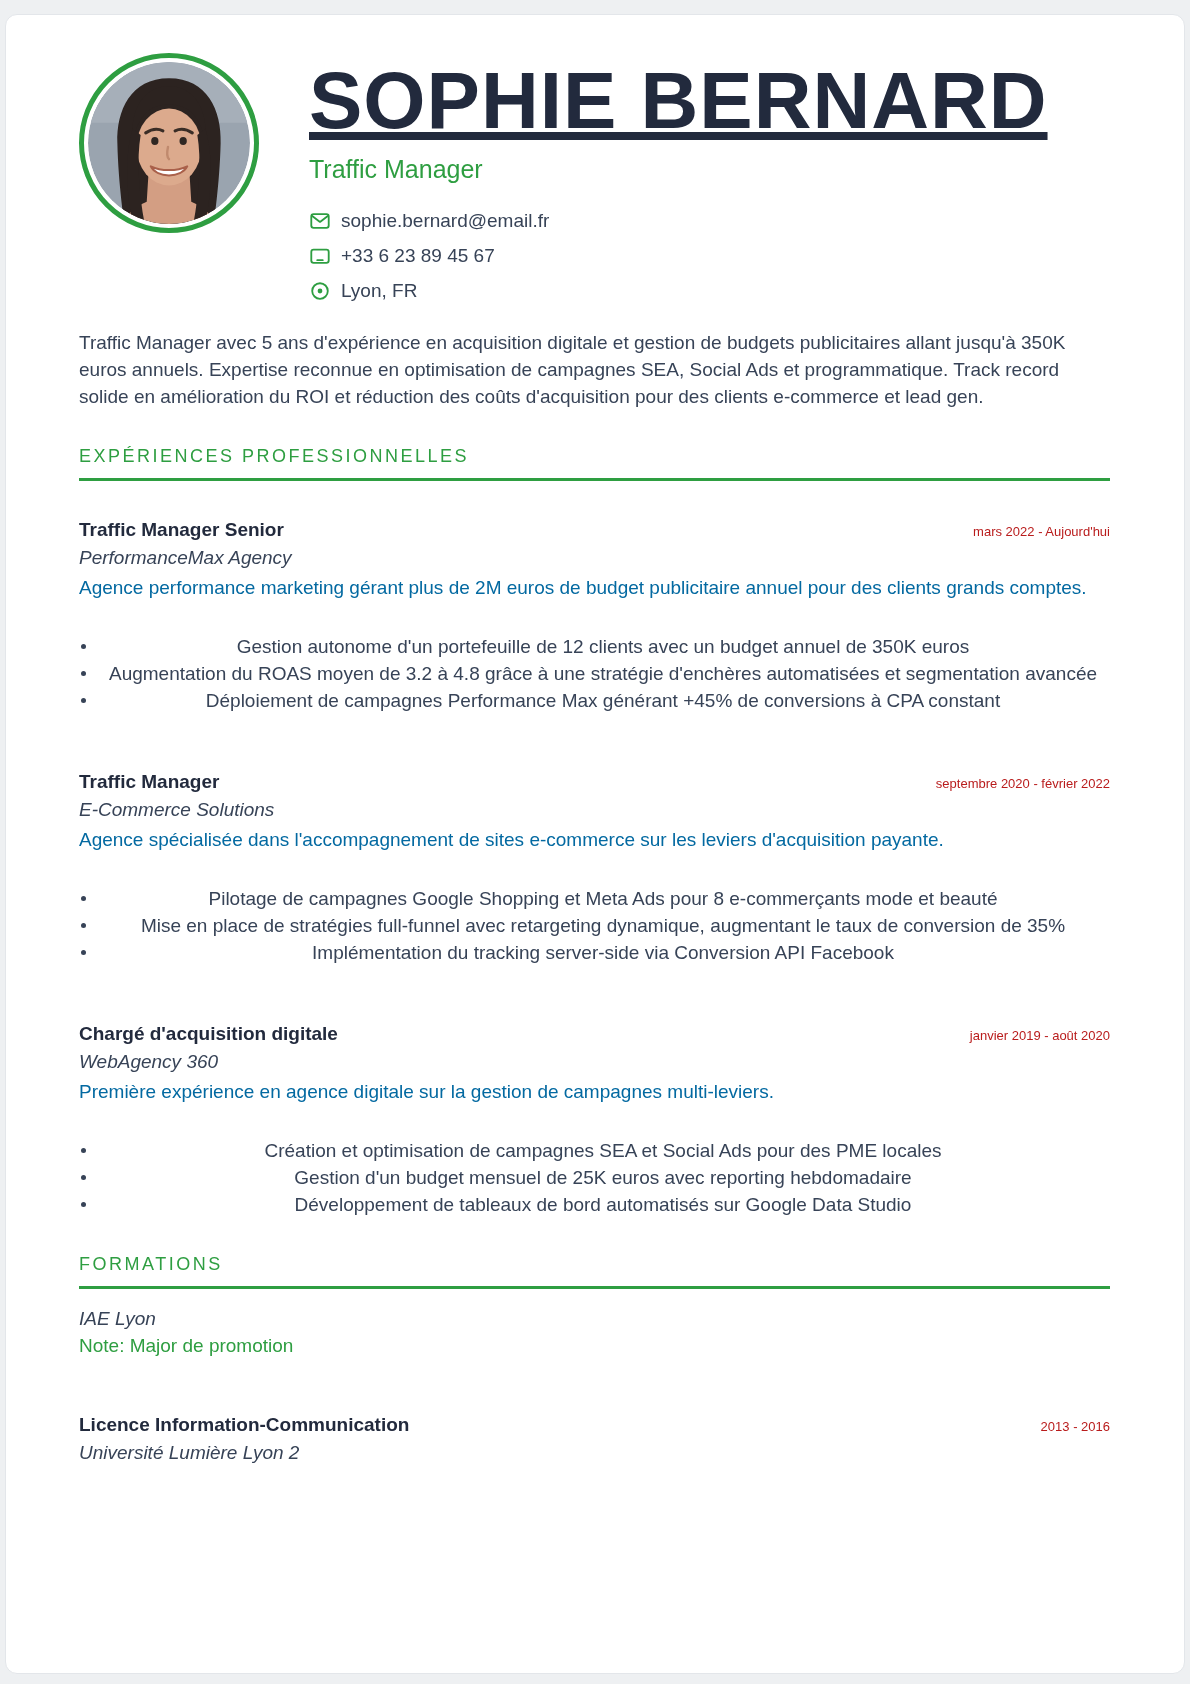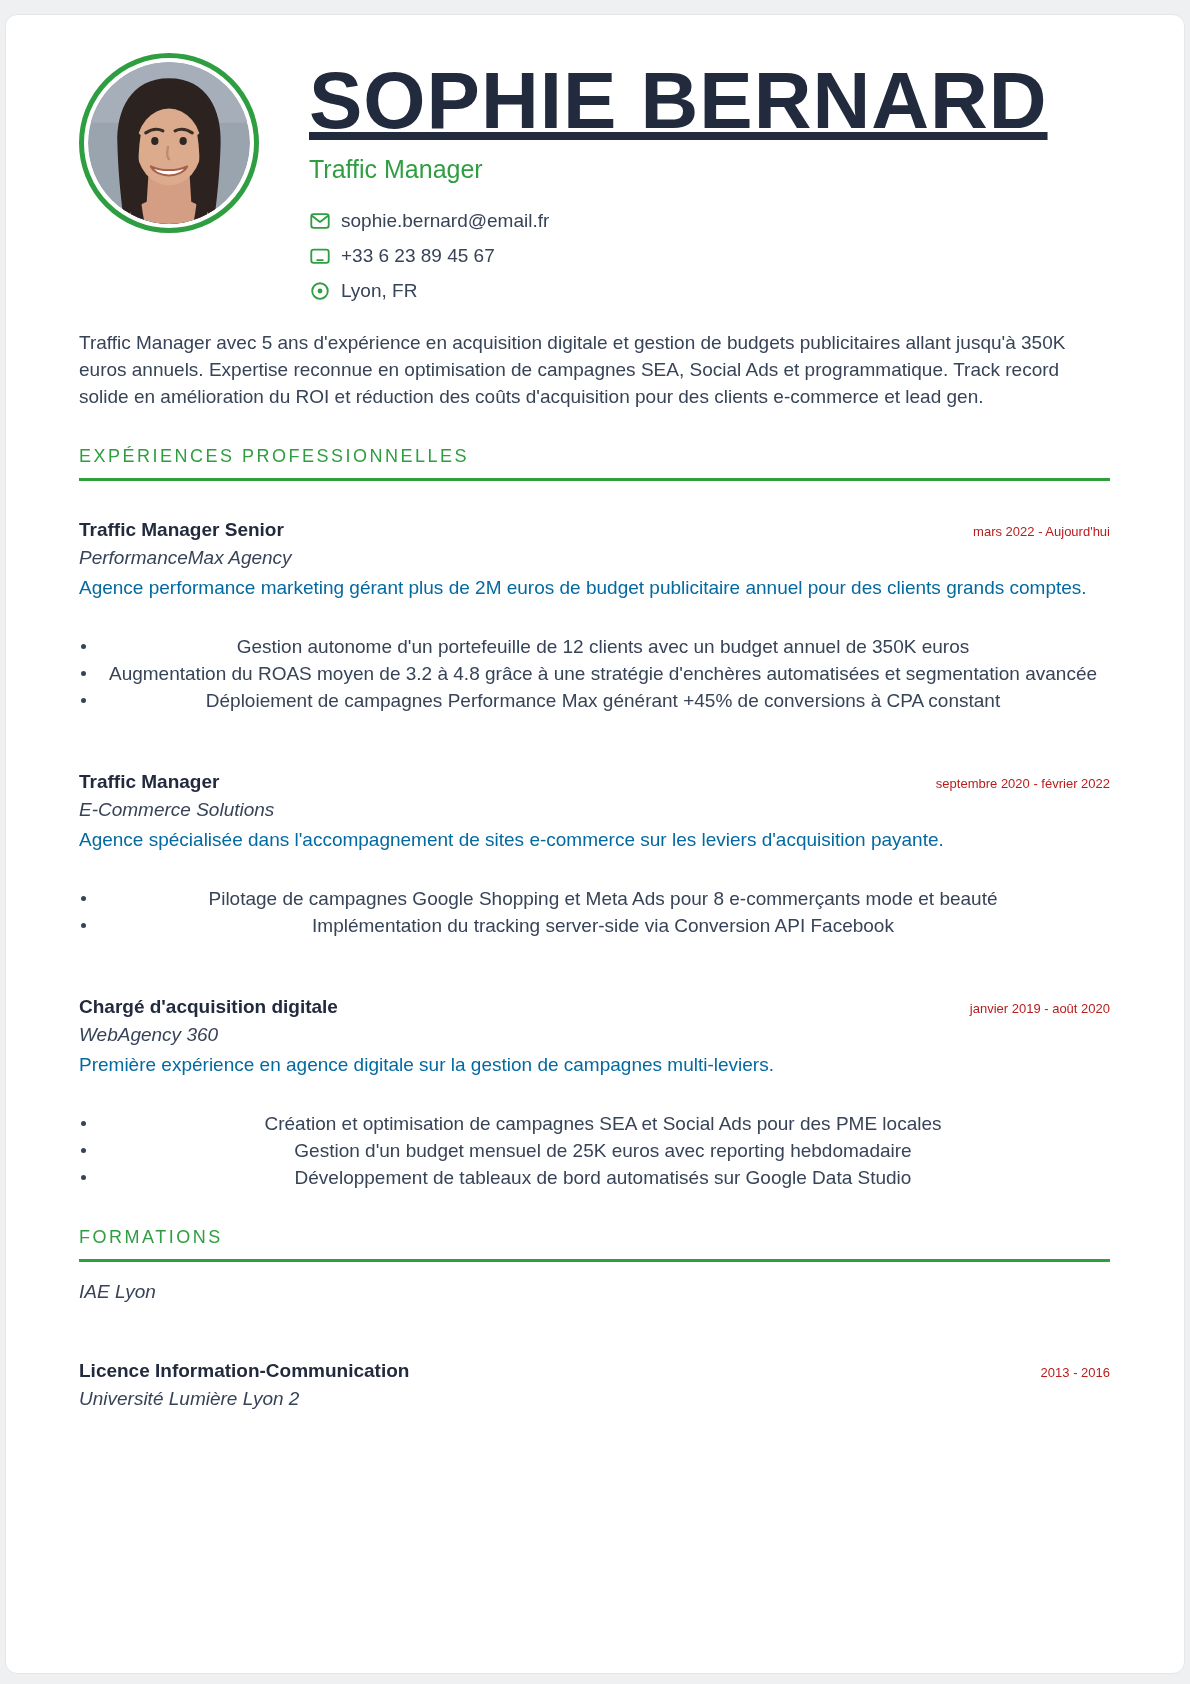--- a/index.html
+++ b/index.html
@@ -190,20 +190,21 @@
 
       <article class="entry">
         <div class="entry-head">
           <span class="entry-title">Traffic Manager</span>
           <span class="entry-dates">septembre 2020 - février 2022</span>
         </div>
         <div class="entry-org">E-Commerce Solutions</div>
         <div class="entry-desc">Agence spécialisée dans l'accompagnement de sites e-commerce sur les leviers d'acquisition payante.</div>
         <ul class="bullets">
           <li>Pilotage de campagnes Google Shopping et Meta Ads pour 8 e-commerçants mode et beauté</li>
+          <li>Mise en place de stratégies full-funnel avec retargeting dynamique, augmentant le taux de conversion de 35%</li>
           <li>Implémentation du tracking server-side via Conversion API Facebook</li>
         </ul>
       </article>
 
       <article class="entry">
         <div class="entry-head">
           <span class="entry-title">Chargé d'acquisition digitale</span>
           <span class="entry-dates">janvier 2019 - août 2020</span>
         </div>
         <div class="entry-org">WebAgency 360</div>
@@ -215,20 +216,21 @@
         </ul>
       </article>
     </section>
 
     <section class="section">
       <h2 class="section-heading">FORMATIONS</h2>
       <div class="section-rule"></div>
 
       <article class="entry">
         <div class="entry-org">IAE Lyon</div>
+        <div class="entry-note">Note: Major de promotion</div>
       </article>
 
       <article class="entry">
         <div class="entry-head">
           <span class="entry-title">Licence Information-Communication</span>
           <span class="entry-dates">2013 - 2016</span>
         </div>
         <div class="entry-org">Université Lumière Lyon 2</div>
       </article>
     </section>

